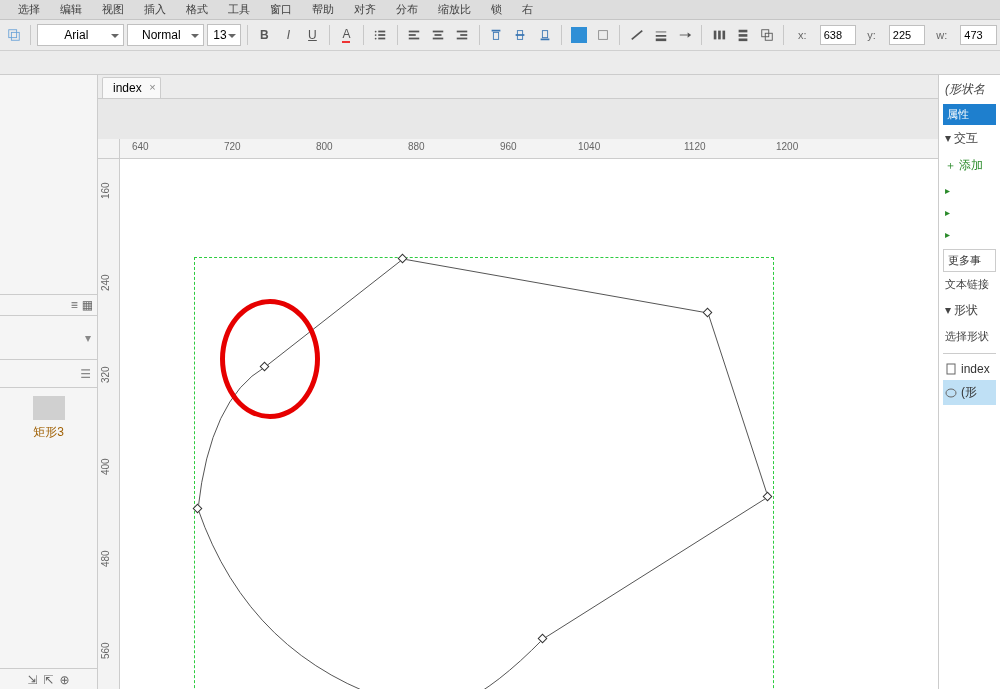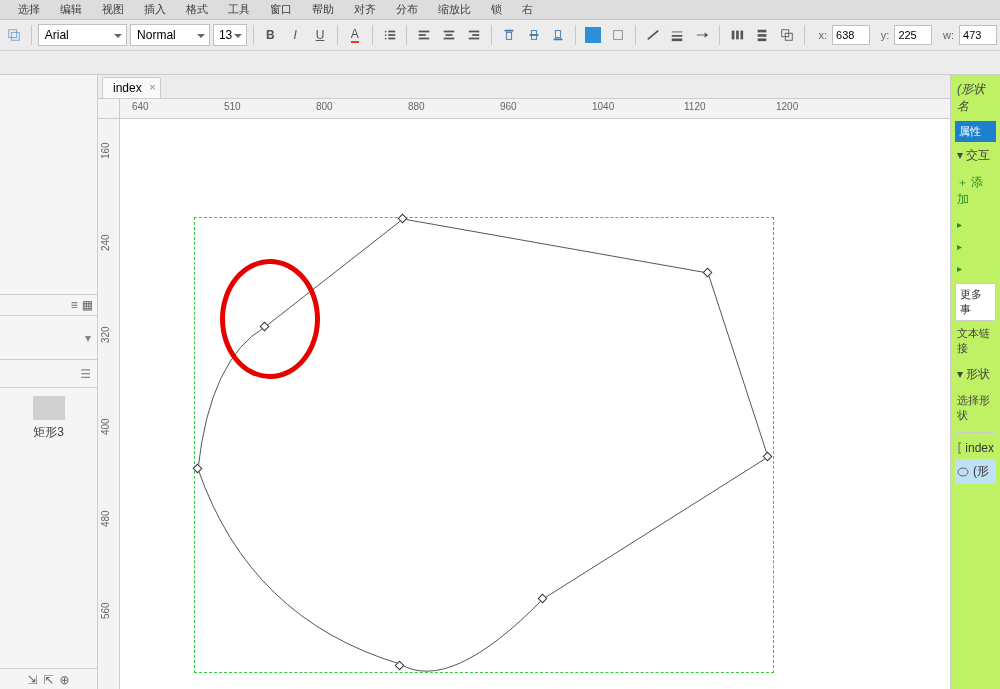--- a/index.html
+++ b/index.html
@@ -6,68 +6,68 @@
   body { margin: 0; background: #e8e8e8; overflow: hidden; width: 1000px; height: 689px; position: relative; }
 
   
   .menubar { height: 20px; background: #ddd; display: flex; align-items: center; gap: 20px; padding: 0 18px; color: #404040; border-bottom: 1px solid #c5c5c5; }
   .menubar span { cursor: default; font-size: 11px; }
 
   
   .toolbar { background: #ececec; border-bottom: 1px solid #d0d0d0; padding: 4px 3px; display: flex; align-items: center; gap: 3px; }
   .toolbar .btn { width: 22px; height: 22px; border: 1px solid transparent; display: inline-flex; align-items: center; justify-content: center; color: #555; background: transparent; cursor: pointer; }
   .toolbar .btn svg { width: 14px; height: 14px; }
-  .toolbar .sel { height: 22px; border: 1px solid #c0c0c0; background: #fff; padding: 0 14px 0 6px; display: inline-flex; align-items: center; position: relative; cursor: pointer; }
+  .toolbar .sel { height: 22px; border: 1px solid #c0c0c0; background: #fff; padding: 0 14px 0 6px; display: inline-flex; align-items: center; position: relative; cursor: pointer; justify-content: center; }
   .toolbar .sel:after { content: ""; position: absolute; right: 4px; top: 50%; margin-top: -1px; border: 4px solid transparent; border-top-color: #666; }
   .toolbar .sel.wide { width: 90px; }
   .toolbar .sel.mid { width: 80px; }
   .toolbar .sel.sm { width: 34px; justify-content: center; padding-right: 14px; }
   .coord-label { color: #666; margin-left: 8px; font-size: 11px; }
-  .coord-val { background: #fff; border: 1px solid #c0c0c0; width: 38px; height: 20px; padding: 0 3px; line-height: 18px; font-size: 11px; margin-left: 2px; }
+  .coord-val { background: #fff; border: 1px solid #c0c0c0; width: 38px; height: 20px; padding: 0 3px; line-height: 18px; font-size: 11px; margin-left: 10px; }
   .divider-v { width: 1px; height: 20px; background: #c8c8c8; margin: 0 3px; }
   .color-square { width: 16px; height: 16px; }
 
   
   .subtoolbar { height: 24px; background: #ececec; display: flex; align-items: center; gap: 6px; padding: 0 4px; border-bottom: 1px solid #ccc; }
 
   
   .main { display: flex; height: calc(689px - 20px - 30px - 24px); }
   .left-panel { width: 98px; background: #f5f5f5; border-right: 1px solid #ccc; display: flex; flex-direction: column; }
   .left-panel .spacer { flex: 1; }
   .left-panel .mini-icons { height: 22px; border-top: 1px solid #ccc; border-bottom: 1px solid #ccc; display: flex; align-items: center; justify-content: flex-end; gap: 4px; padding: 0 4px; color: #666; }
-  .shape-item { display: flex; flex-direction: column; align-items: center; padding: 8px 0; color: #404040; }
+  .shape-item { display: flex; flex-direction: column; align-items: center; padding: 8px 0; color: #a16207; }
   .shape-item .shp { width: 32px; height: 24px; background: #d0d0d0; margin-bottom: 4px; }
   .shape-item .shp.cross { background: #fff; border: 1px solid #888; position: relative; }
   .shape-item .shp.cross:before, .shape-item .shp.cross:after { content: ""; position: absolute; background: #888; }
   .shape-item .shp.cross:before { left: 0; right: 0; top: 50%; height: 1px; transform: rotate(18deg); transform-origin: center; }
   .shape-item .shp.cross:after { left: 0; right: 0; top: 50%; height: 1px; transform: rotate(-18deg); transform-origin: center; }
   .left-foot { height: 22px; border-top: 1px solid #ccc; display: flex; align-items: center; justify-content: center; gap: 6px; color: #666; }
 
   
   .tabstrip { height: 24px; background: #ececec; display: flex; align-items: flex-end; border-bottom: 1px solid #ccc; }
   .tabstrip .tab { background: #f9f9f9; border: 1px solid #ccc; border-bottom: none; padding: 3px 18px 3px 10px; position: relative; border-radius: 2px 2px 0 0; margin-left: 4px; }
   .tabstrip .tab .close { position: absolute; right: 4px; top: 3px; color: #888; font-size: 11px; }
 
   
-  .canvas-wrap { flex: 1; background: #a16207; position: relative; overflow: hidden; }
+  .canvas-wrap { flex: 1; background: #a16207; position: relative; overflow: hidden; margin-top: 40px; }
   .ruler-h { position: absolute; top: 0; left: 22px; right: 0; height: 20px; background: #f3f3f3; border-bottom: 1px solid #ccc; }
   .ruler-v { position: absolute; top: 20px; left: 0; width: 22px; bottom: 0; background: #f3f3f3; border-right: 1px solid #ccc; }
   .ruler-corner { position: absolute; left: 0; top: 0; width: 22px; height: 20px; background: #f3f3f3; border-right: 1px solid #ccc; border-bottom: 1px solid #ccc; }
   .ruler-h .tick, .ruler-v .tick { position: absolute; color: #666; font-size: 10px; }
   .ruler-h .tick { top: 2px; }
   .ruler-v .tick { left: 2px; transform: rotate(-90deg); transform-origin: left top; display: inline-block; }
 
   .canvas { position: absolute; left: 22px; top: 20px; right: 0; bottom: 0; background: #fff; }
   .selection { position: absolute; border: 1px dashed #2ecc40; }
   .shape-svg { position: absolute; }
   .node { position: absolute; width: 7px; height: 7px; background: #fff; border: 1px solid #333; transform: rotate(45deg); margin: -4px 0 0 -4px; }
   .annot-circle { position: absolute; border: 5px solid #e60000; border-radius: 50%; }
 
   
-  .right-panel { width: 50px; background: #bef264; border-left: 1px solid #ccc; padding: 4px 4px; color: #333; }
+  .right-panel { width: 62px; background: #ffffff; border-left: 1px solid #ccc; padding: 4px 4px; color: #333; }
   .right-panel .title-it { font-style: italic; color: #444; padding: 2px 0 6px 2px; }
   .right-panel .blue-tab { background: #1e7fce; color: #fff; padding: 3px 4px; font-size: 11px; }
   .right-panel .row { padding: 5px 2px; font-size: 11px; color: #444; }
   .right-panel .row.add { color: #2a8a2a; }
   .right-panel .mini-arrow { color: #2a8a2a; font-size: 10px; }
   .right-panel .boxbtn { border: 1px solid #ccc; background: #fff; padding: 3px 4px; margin-top: 4px; font-size: 11px; }
   .right-panel .sep { height: 1px; background: #ccc; margin: 4px 0; }
   .right-panel .outline { font-size: 11px; padding: 4px 2px; display: flex; align-items: center; gap: 4px; }
   .right-panel .outline.sel { background: #bfe0f5; }
 
@@ -279,25 +279,25 @@
     <div class="tabstrip">
       <div class="tab">
         <span>index</span>
         <span class="close">×</span>
       </div>
     </div>
     <div class="canvas-wrap">
       <div class="ruler-corner"></div>
       <div class="ruler-h">
         <span class="tick" style="left:12px">640</span>
-        <span class="tick" style="left:104px">510</span>
+        <span class="tick" style="left:104px">720</span>
         <span class="tick" style="left:196px">800</span>
         <span class="tick" style="left:288px">880</span>
         <span class="tick" style="left:380px">960</span>
-        <span class="tick" style="left:472px">1040</span>
+        <span class="tick" style="left:458px">1040</span>
         <span class="tick" style="left:564px">1120</span>
         <span class="tick" style="left:656px">1200</span>
       </div>
       <div class="ruler-v">
         <span class="tick" style="top:40px">160</span>
         <span class="tick" style="top:132px">240</span>
         <span class="tick" style="top:224px">320</span>
         <span class="tick" style="top:316px">400</span>
         <span class="tick" style="top:408px">480</span>
         <span class="tick" style="top:500px">560</span>

